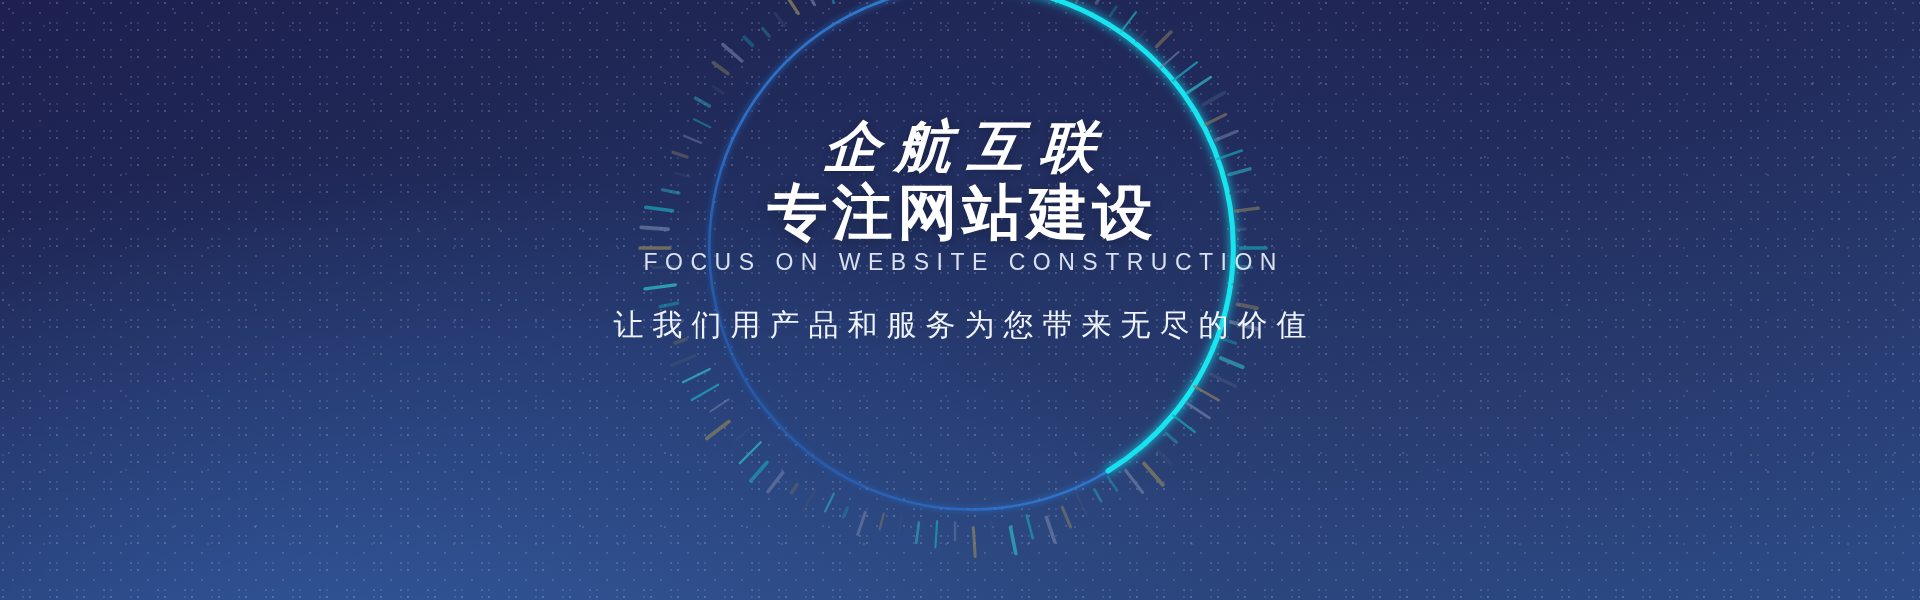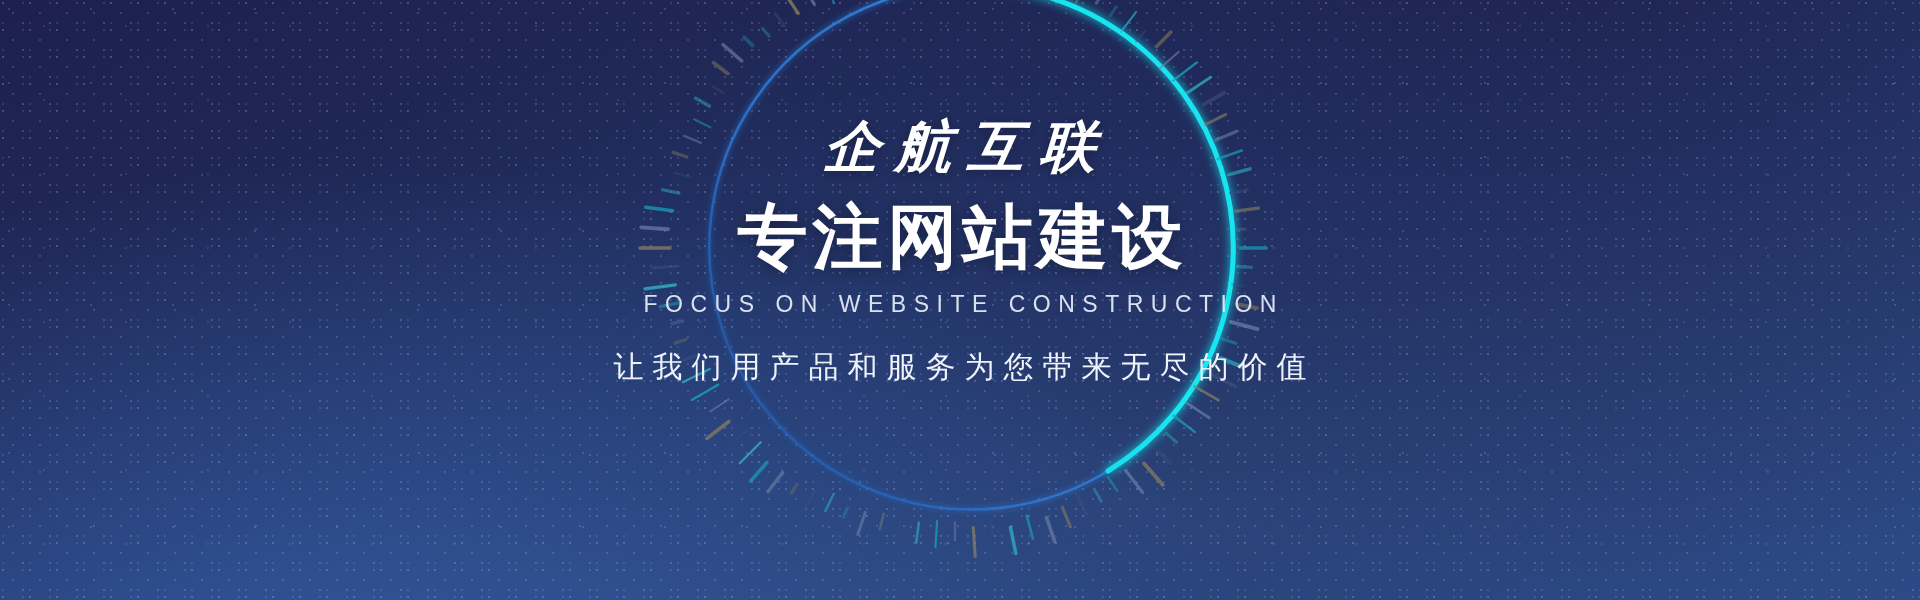--- a/index.html
+++ b/index.html
@@ -68,33 +68,33 @@
     color:#ffffff;
     letter-spacing:16px;
     text-indent:16px;
     line-height:1;
     text-shadow:0 2px 10px rgba(0,0,0,.28);
     font-style:italic;
     transform:skewX(-3deg);
   }
 
   .headline{
-    margin-top:28px;
+    margin-top:8px;
     font-family:"DejaVu Sans","Liberation Sans",sans-serif;
-    font-size:70px;
+    font-size:60px;
     font-weight:700;
     color:#ffffff;
     letter-spacing:5px;
     text-indent:5px;
     line-height:1.02;
     text-shadow:0 3px 14px rgba(0,0,0,.30);
   }
 
   .subline-en{
-    margin-top:20px;
+    margin-top:8px;
     font-size:23px;
     font-weight:400;
     color:#e3eaf6;
     letter-spacing:7.5px;
     text-indent:7.5px;
     line-height:1;
     opacity:.95;
   }
 
   .subline-cn{

